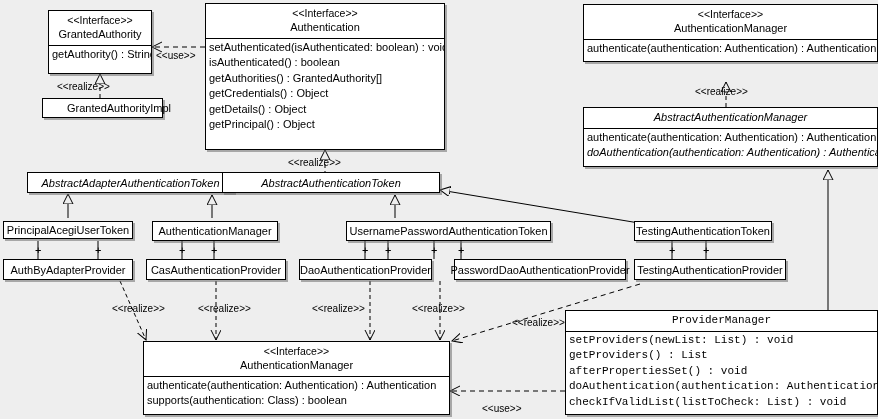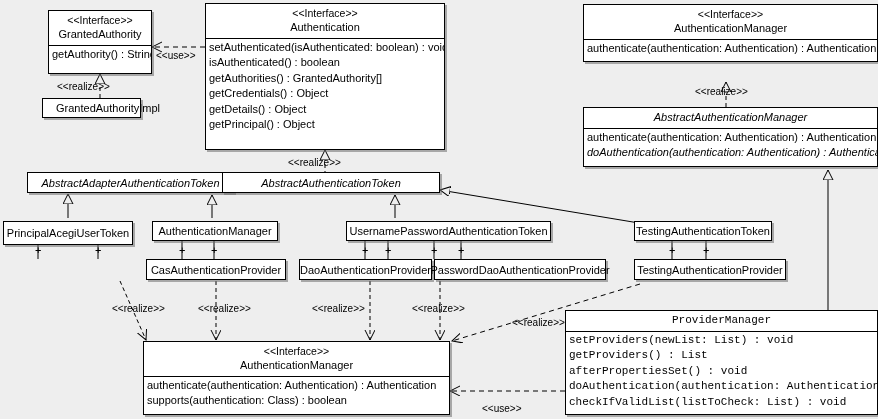--- a/index.html
+++ b/index.html
@@ -117,21 +117,21 @@
   <div class="uml" style="left:48px;top:10px;width:104px;height:64px;">
     <div class="hdr">
       <span class="stereo">&lt;&lt;Interface&gt;&gt;</span>
       <span class="cname">GrantedAuthority</span>
     </div>
     <div class="sep ops">
       <div class="op">getAuthority() : String</div>
     </div>
   </div>
 
-  <div class="uml simple" style="left:42px;top:98px;width:99px;height:20px;padding-left:33px;">
+  <div class="uml simple" style="left:42px;top:98px;width:121px;height:20px;padding-left:33px;">
     <span>GrantedAuthorityImpl</span>
   </div>
 
   <div class="uml" style="left:205px;top:3px;width:240px;height:147px;">
     <div class="hdr">
       <span class="stereo">&lt;&lt;Interface&gt;&gt;</span>
       <span class="cname">Authentication</span>
     </div>
     <div class="sep ops">
       <div class="op">setAuthenticated(isAuthenticated: boolean) : void</div>
@@ -164,21 +164,21 @@
   </div>
 
   <div class="uml simple abstract" style="left:2px;top:172px;width:207px;height:21px;margin-left:25px;">
     <span class="abstract-name">AbstractAdapterAuthenticationToken</span>
   </div>
 
   <div class="uml simple abstract" style="left:222px;top:172px;width:218px;height:21px;">
     <span class="abstract-name">AbstractAuthenticationToken</span>
   </div>
 
-  <div class="uml simple" style="left:3px;top:221px;width:130px;height:24px;">
+  <div class="uml simple" style="left:3px;top:221px;width:130px;height:18px;">
     <span>PrincipalAcegiUserToken</span>
   </div>
 
   <div class="uml simple" style="left:152px;top:221px;width:126px;height:20px;">
     <span>AuthenticationManager</span>
   </div>
 
   <div class="uml simple" style="left:346px;top:221px;width:205px;height:20px;">
     <span>UsernamePasswordAuthenticationToken</span>
   </div>
@@ -191,30 +191,33 @@
   <span class="plus" style="left:95px;top:245px;">+</span>
   <span class="plus" style="left:179px;top:245px;">+</span>
   <span class="plus" style="left:211px;top:245px;">+</span>
   <span class="plus" style="left:362px;top:245px;">+</span>
   <span class="plus" style="left:385px;top:245px;">+</span>
   <span class="plus" style="left:431px;top:245px;">+</span>
   <span class="plus" style="left:458px;top:245px;">+</span>
   <span class="plus" style="left:669px;top:245px;">+</span>
   <span class="plus" style="left:703px;top:245px;">+</span>
 
+  <div class="uml simple" style="left:3px;top:259px;width:130px;height:21px;">
+    <span>AuthByAdapterProvider</span>
+  </div>
 
   <div class="uml simple" style="left:146px;top:259px;width:140px;height:21px;">
     <span>CasAuthenticationProvider</span>
   </div>
 
   <div class="uml simple" style="left:299px;top:259px;width:133px;height:21px;">
     <span>DaoAuthenticationProvider</span>
   </div>
 
-  <div class="uml simple" style="left:434px;top:259px;width:172px;height:21px;">
+  <div class="uml simple" style="left:454px;top:259px;width:172px;height:21px;">
     <span>PasswordDaoAuthenticationProvider</span>
   </div>
 
   <div class="uml simple" style="left:634px;top:259px;width:152px;height:21px;">
     <span>TestingAuthenticationProvider</span>
   </div>
 
   <div class="uml" style="left:143px;top:341px;width:307px;height:74px;">
     <div class="hdr">
       <span class="stereo">&lt;&lt;Interface&gt;&gt;</span>

